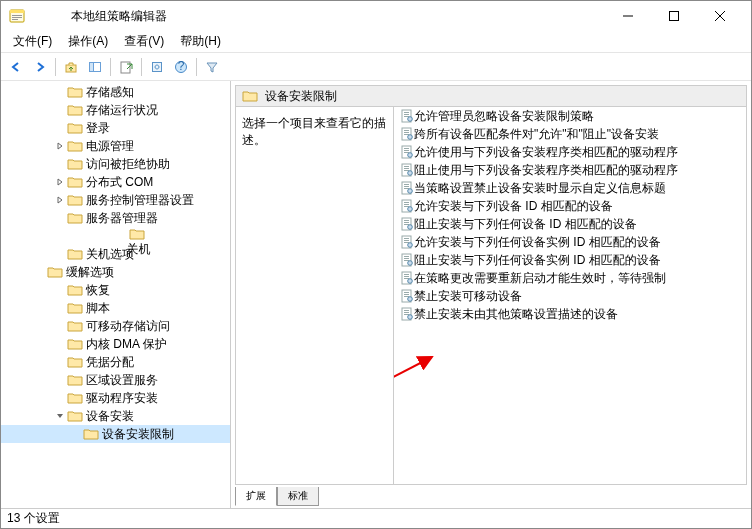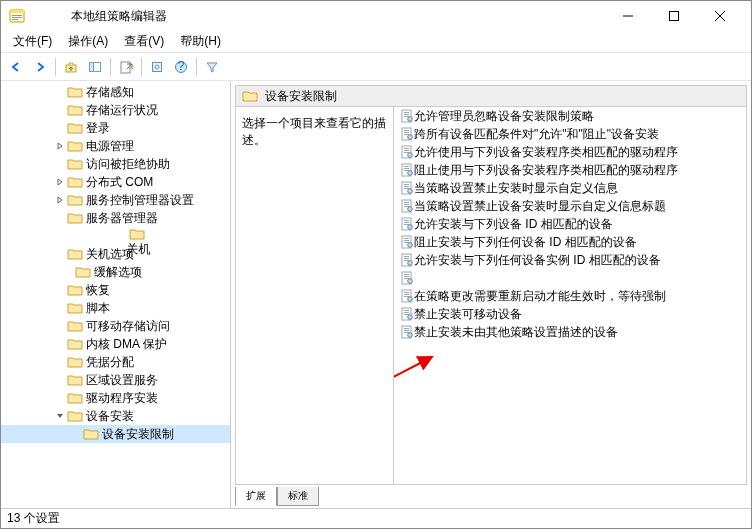--- a/index.html
+++ b/index.html
@@ -228,21 +228,21 @@
           </svg></span>
         <span class="tree-label">关机</span>
       </div>
       <div class="tree-item" style="padding-left: 52px;">
         <span class="expander"></span>
         <span class="folder-icon"><svg viewBox="0 0 16 14">
             <path d="M1 3 L6 3 L7 4 L15 4 L15 12 L1 12 Z" fill="#ffe9a8" stroke="#caa53d"></path>
           </svg></span>
         <span class="tree-label">关机选项</span>
       </div>
-      <div class="tree-item" style="padding-left: 60px;">
+      <div class="tree-item" style="padding-left: 32px;">
         <span class="expander"></span>
         <span class="folder-icon"><svg viewBox="0 0 16 14">
             <path d="M1 3 L6 3 L7 4 L15 4 L15 12 L1 12 Z" fill="#ffe9a8" stroke="#caa53d"></path>
           </svg></span>
         <span class="tree-label">缓解选项</span>
       </div>
       <div class="tree-item" style="padding-left: 52px;">
         <span class="expander"></span>
         <span class="folder-icon"><svg viewBox="0 0 16 14">
             <path d="M1 3 L6 3 L7 4 L15 4 L15 12 L1 12 Z" fill="#ffe9a8" stroke="#caa53d"></path>
@@ -364,30 +364,20 @@
               <span>阻止使用与下列设备安装程序类相匹配的驱动程序</span>
             </div>
             <div class="setting-item">
               <span class="setting-icon"><svg viewBox="0 0 14 14">
                   <rect x="2" y="1" width="9" height="12" fill="#fff" stroke="#9aa"></rect>
                   <rect x="4" y="3" width="5" height="1" fill="#9aa"></rect>
                   <rect x="4" y="5" width="5" height="1" fill="#9aa"></rect>
                   <rect x="4" y="7" width="5" height="1" fill="#9aa"></rect>
                   <circle cx="10" cy="10" r="2.3" fill="#cde" stroke="#58a"></circle>
                 </svg></span>
-              <span>当策略设置禁止安装时显示自定义信息</span>
-            </div>
-            <div class="setting-item">
-              <span class="setting-icon"><svg viewBox="0 0 14 14">
-                  <rect x="2" y="1" width="9" height="12" fill="#fff" stroke="#9aa"></rect>
-                  <rect x="4" y="3" width="5" height="1" fill="#9aa"></rect>
-                  <rect x="4" y="5" width="5" height="1" fill="#9aa"></rect>
-                  <rect x="4" y="7" width="5" height="1" fill="#9aa"></rect>
-                  <circle cx="10" cy="10" r="2.3" fill="#cde" stroke="#58a"></circle>
-                </svg></span>
               <span>当策略设置禁止设备安装时显示自定义信息标题</span>
             </div>
             <div class="setting-item">
               <span class="setting-icon"><svg viewBox="0 0 14 14">
                   <rect x="2" y="1" width="9" height="12" fill="#fff" stroke="#9aa"></rect>
                   <rect x="4" y="3" width="5" height="1" fill="#9aa"></rect>
                   <rect x="4" y="5" width="5" height="1" fill="#9aa"></rect>
                   <rect x="4" y="7" width="5" height="1" fill="#9aa"></rect>
                   <circle cx="10" cy="10" r="2.3" fill="#cde" stroke="#58a"></circle>
                 </svg></span>
@@ -414,20 +404,21 @@
               <span>允许安装与下列任何设备实例 ID 相匹配的设备</span>
             </div>
             <div class="setting-item">
               <span class="setting-icon"><svg viewBox="0 0 14 14">
                   <rect x="2" y="1" width="9" height="12" fill="#fff" stroke="#9aa"></rect>
                   <rect x="4" y="3" width="5" height="1" fill="#9aa"></rect>
                   <rect x="4" y="5" width="5" height="1" fill="#9aa"></rect>
                   <rect x="4" y="7" width="5" height="1" fill="#9aa"></rect>
                   <circle cx="10" cy="10" r="2.3" fill="#cde" stroke="#58a"></circle>
                 </svg></span>
+              <span>阻止安装与下列任何设备实例 ID 相匹配的设备</span>
             </div>
             <div class="setting-item">
               <span class="setting-icon"><svg viewBox="0 0 14 14">
                   <rect x="2" y="1" width="9" height="12" fill="#fff" stroke="#9aa"></rect>
                   <rect x="4" y="3" width="5" height="1" fill="#9aa"></rect>
                   <rect x="4" y="5" width="5" height="1" fill="#9aa"></rect>
                   <rect x="4" y="7" width="5" height="1" fill="#9aa"></rect>
                   <circle cx="10" cy="10" r="2.3" fill="#cde" stroke="#58a"></circle>
                 </svg></span>
               <span>在策略更改需要重新启动才能生效时，等待强制</span>

